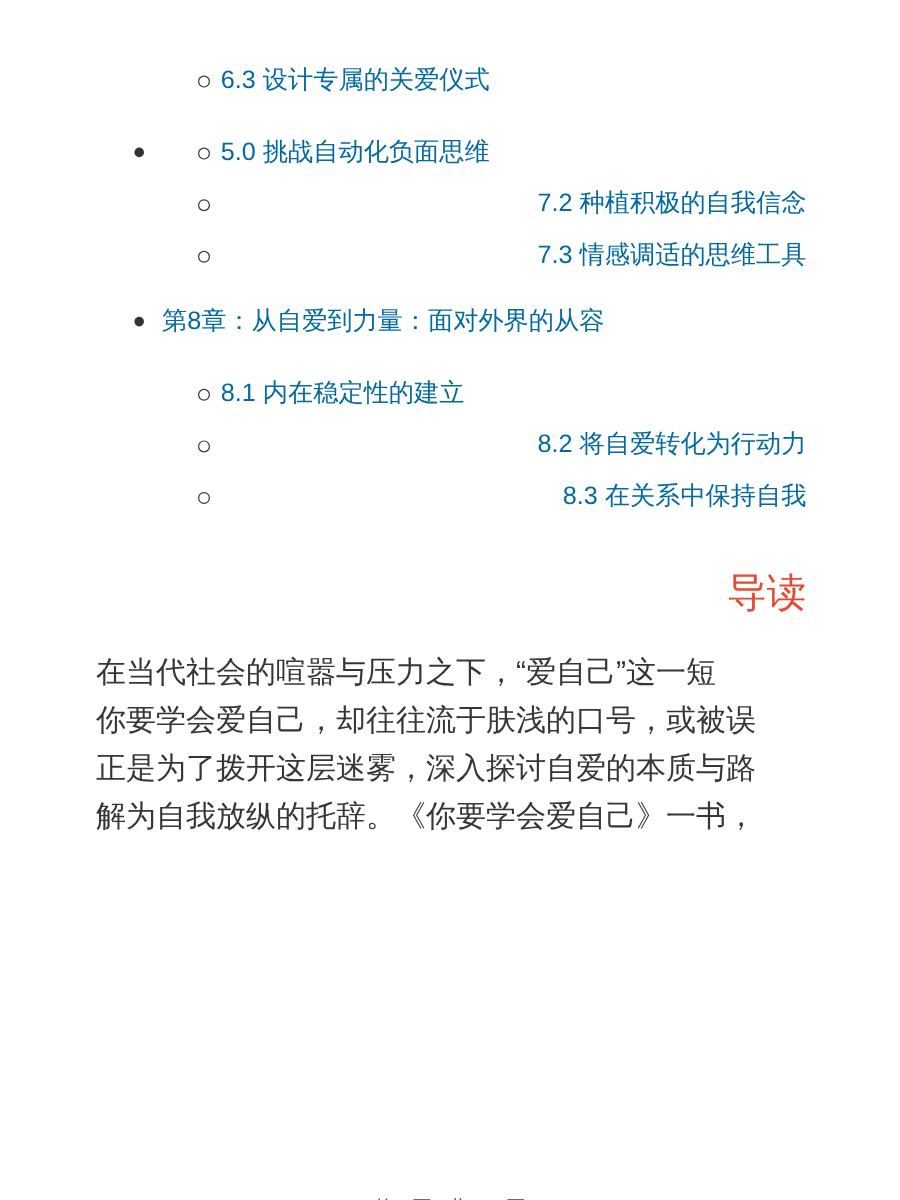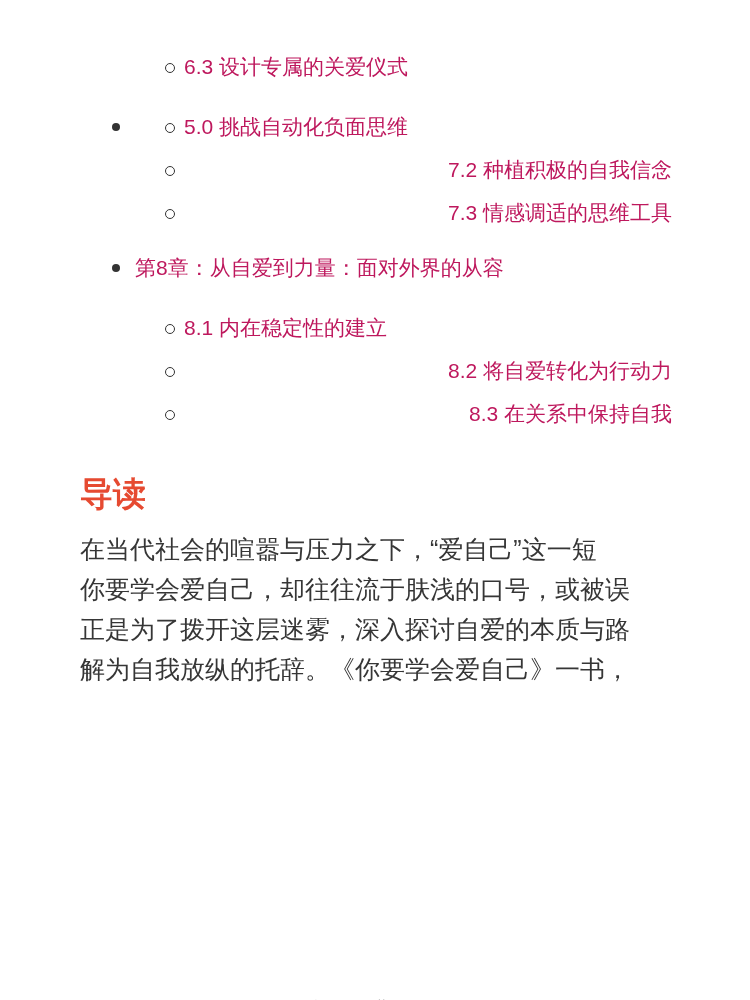--- a/index.html
+++ b/index.html
@@ -13,21 +13,21 @@
     position: relative;
     width: 750px; height: 1000px;
     padding: 0 78px 0 80px;
     color: #333333;
   }
   
   ul.toc {
     list-style: none;
     font-size: 21px;
     line-height: 30px;
-    color: #be185d;
+    color: #0369a1;
   }
   ul.toc-continuation { padding-left: 104px; margin-top: 52px; }
   ul.toc-root { padding-left: 55px; }
   .toc li { position: relative; }
   li.chapter { margin-top: 25px; }
   li.chapter::before {
     content: "";
     position: absolute;
     left: -23px; top: 11px;
     width: 8px; height: 8px;
@@ -43,26 +43,27 @@
     width: 8px; height: 8px;
     border: 1.5px solid #333333;
     border-radius: 50%;
     background: transparent;
   }
   
   h1.section-heading {
     margin-top: 43px;
     font-size: 33px;
     line-height: 44px;
-    font-weight: bold;
+    font-weight: normal;
     color: #e64a31;
+    text-align: right;
   }
   
   .paragraph {
-    margin-top: 13px;
+    margin-top: 24px;
     font-size: 25px;
     line-height: 40px;
     color: #363636;
   }
   .paragraph .pline { white-space: nowrap; }
   
   .page-footer {
     position: absolute;
     left: 0; right: 0;
     top: 946px;

